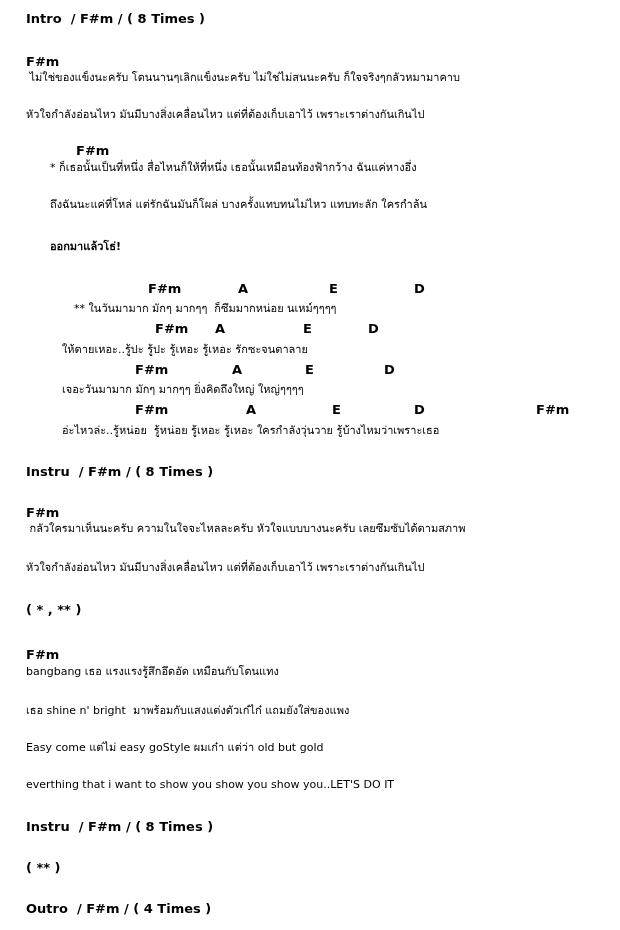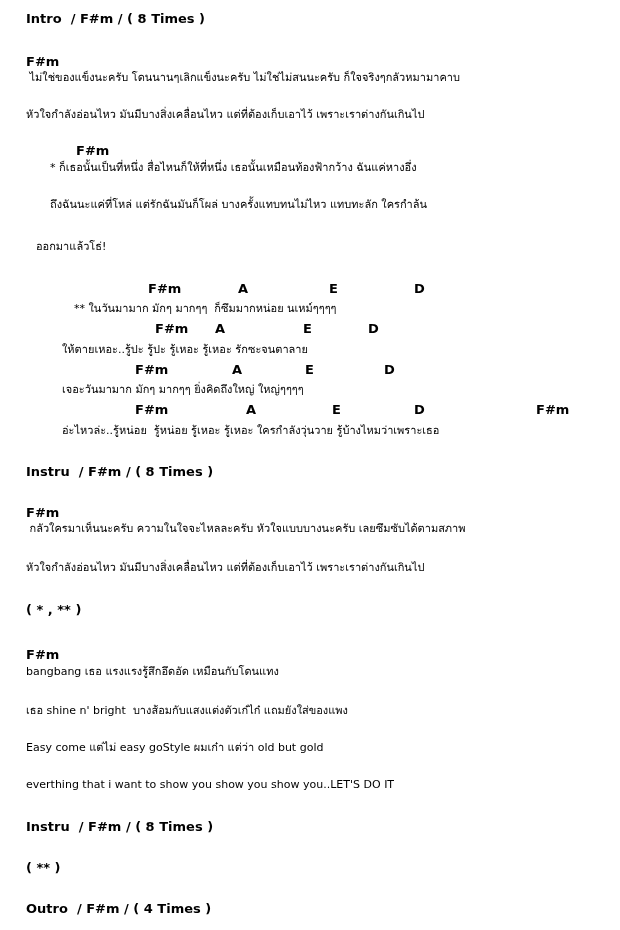--- a/index.html
+++ b/index.html
@@ -20,21 +20,21 @@
 
   <div class="ln b" style="left:26px;top:11px;">Intro  / F#m / ( 8 Times )</div>
 
   <div class="ln b" style="left:26px;top:54px;">F#m</div>
   <div class="ln t" style="left:26px;top:70px;"> ไม่ใช่ของแข็งนะครับ โดนนานๆเลิกแข็งนะครับ ไม่ใช่ไม่สนนะครับ ก็ใจจริงๆกลัวหมามาคาบ</div>
   <div class="ln t" style="left:26px;top:107px;">หัวใจกำลังอ่อนไหว มันมีบางสิ่งเคลื่อนไหว แต่ที่ต้องเก็บเอาไว้ เพราะเราต่างกันเกินไป</div>
 
   <div class="ln b" style="left:76px;top:143px;">F#m</div>
   <div class="ln t" style="left:50px;top:160px;">* ก็เธอนั้นเป็นที่หนึ่ง สื่อไหนก็ให้ที่หนึ่ง เธอนั้นเหมือนท้องฟ้ากว้าง ฉันแค่หางอึ่ง</div>
   <div class="ln t" style="left:50px;top:197px;">ถึงฉันนะแค่ที่โหล่ แต่รักฉันมันก็โผล่ บางครั้งแทบทนไม่ไหว แทบทะลัก ใครกำล้น</div>
-  <div class="ln t" style="left:36px;top:239px;">ออกมาแล้วโธ่!</div>
+  <div class="ln t" style="left:50px;top:239px;font-weight:bold;">ออกมาแล้วโธ่!</div>
 
   <div>
     <span class="chord" style="left:148px;top:281px;">F#m</span>
     <span class="chord" style="left:238px;top:281px;">A</span>
     <span class="chord" style="left:329px;top:281px;">E</span>
     <span class="chord" style="left:414px;top:281px;">D</span>
     <div class="ln t" style="left:74px;top:301px;">** ในวันมามาก มักๆ มากๆๆ  ก็ซึมมากหน่อย นเหม์ๆๆๆๆ</div>
   </div>
 
   <div>
@@ -65,21 +65,21 @@
   <div class="ln b" style="left:26px;top:464px;">Instru  / F#m / ( 8 Times )</div>
 
   <div class="ln b" style="left:26px;top:505px;">F#m</div>
   <div class="ln t" style="left:26px;top:521px;"> กลัวใครมาเห็นนะครับ ความในใจจะไหลละครับ หัวใจแบบบางนะครับ เลยซึมซับได้ตามสภาพ</div>
   <div class="ln t" style="left:26px;top:560px;">หัวใจกำลังอ่อนไหว มันมีบางสิ่งเคลื่อนไหว แต่ที่ต้องเก็บเอาไว้ เพราะเราต่างกันเกินไป</div>
 
   <div class="ln b" style="left:26px;top:602px;">( * , ** )</div>
 
   <div class="ln b" style="left:26px;top:647px;">F#m</div>
   <div class="ln t" style="left:26px;top:664px;">bangbang เธอ แรงแรงรู้สึกอึดอัด เหมือนกับโดนแทง</div>
-  <div class="ln t" style="left:26px;top:703px;">เธอ shine n' bright  บางส้อมกับแสงแต่งตัวเก๋ไก๋ แถมยังใส่ของแพง</div>
+  <div class="ln t" style="left:26px;top:703px;">เธอ shine n' bright  มาพร้อมกับแสงแต่งตัวเก๋ไก๋ แถมยังใส่ของแพง</div>
   <div class="ln t" style="left:26px;top:740px;">Easy come แต่ไม่ easy goStyle ผมเก๋า แต่ว่า old but gold</div>
   <div class="ln t" style="left:26px;top:777px;">everthing that i want to show you show you show you..LET'S DO IT</div>
 
   <div class="ln b" style="left:26px;top:819px;">Instru  / F#m / ( 8 Times )</div>
   <div class="ln b" style="left:26px;top:860px;">( ** )</div>
   <div class="ln b" style="left:26px;top:901px;">Outro  / F#m / ( 4 Times )</div>
 
 </div>
 
 </body></html>

